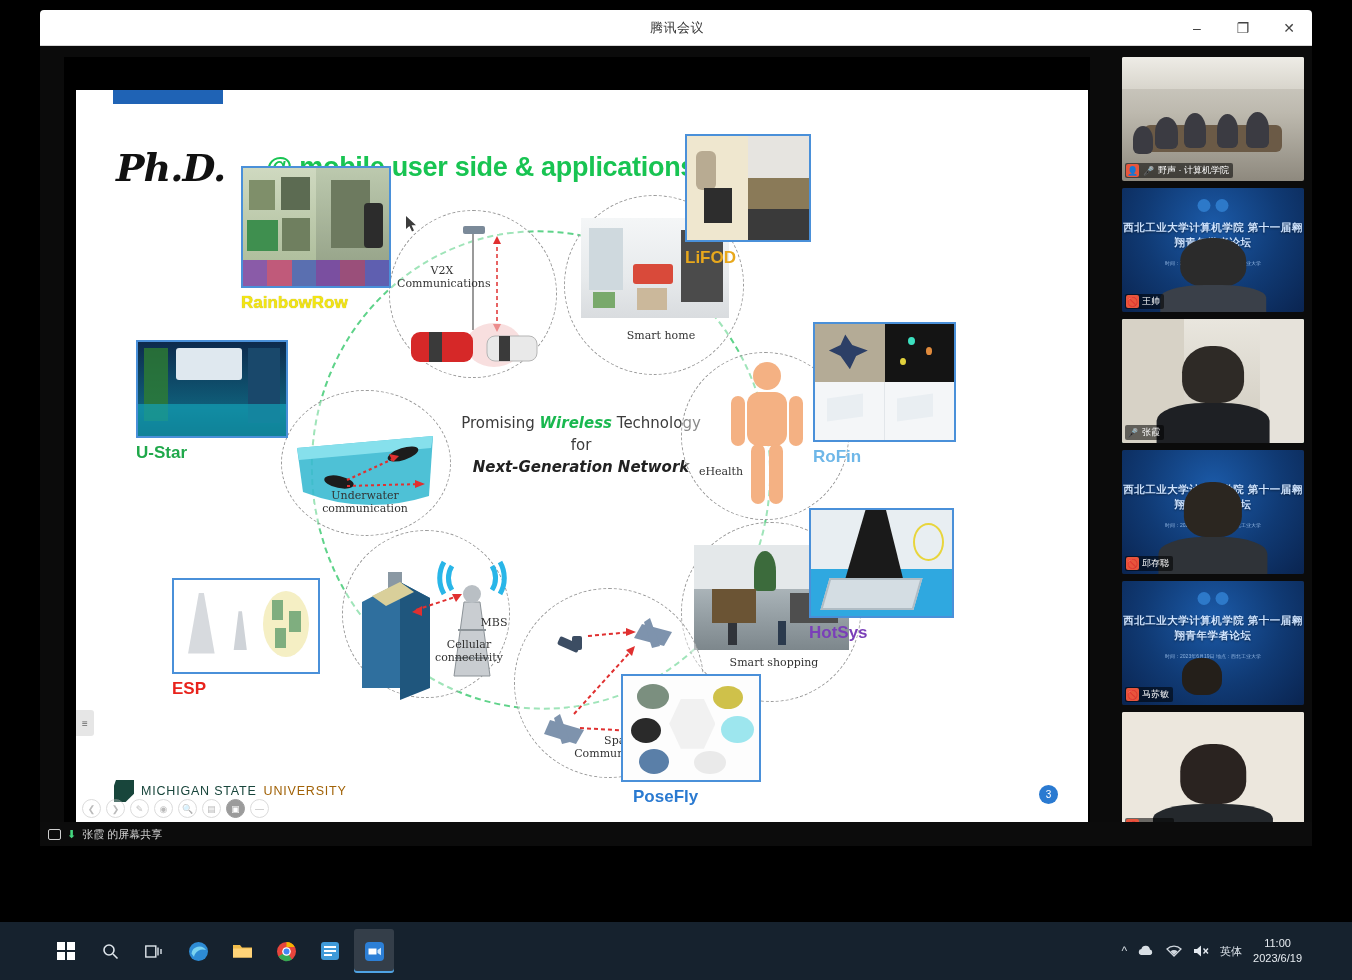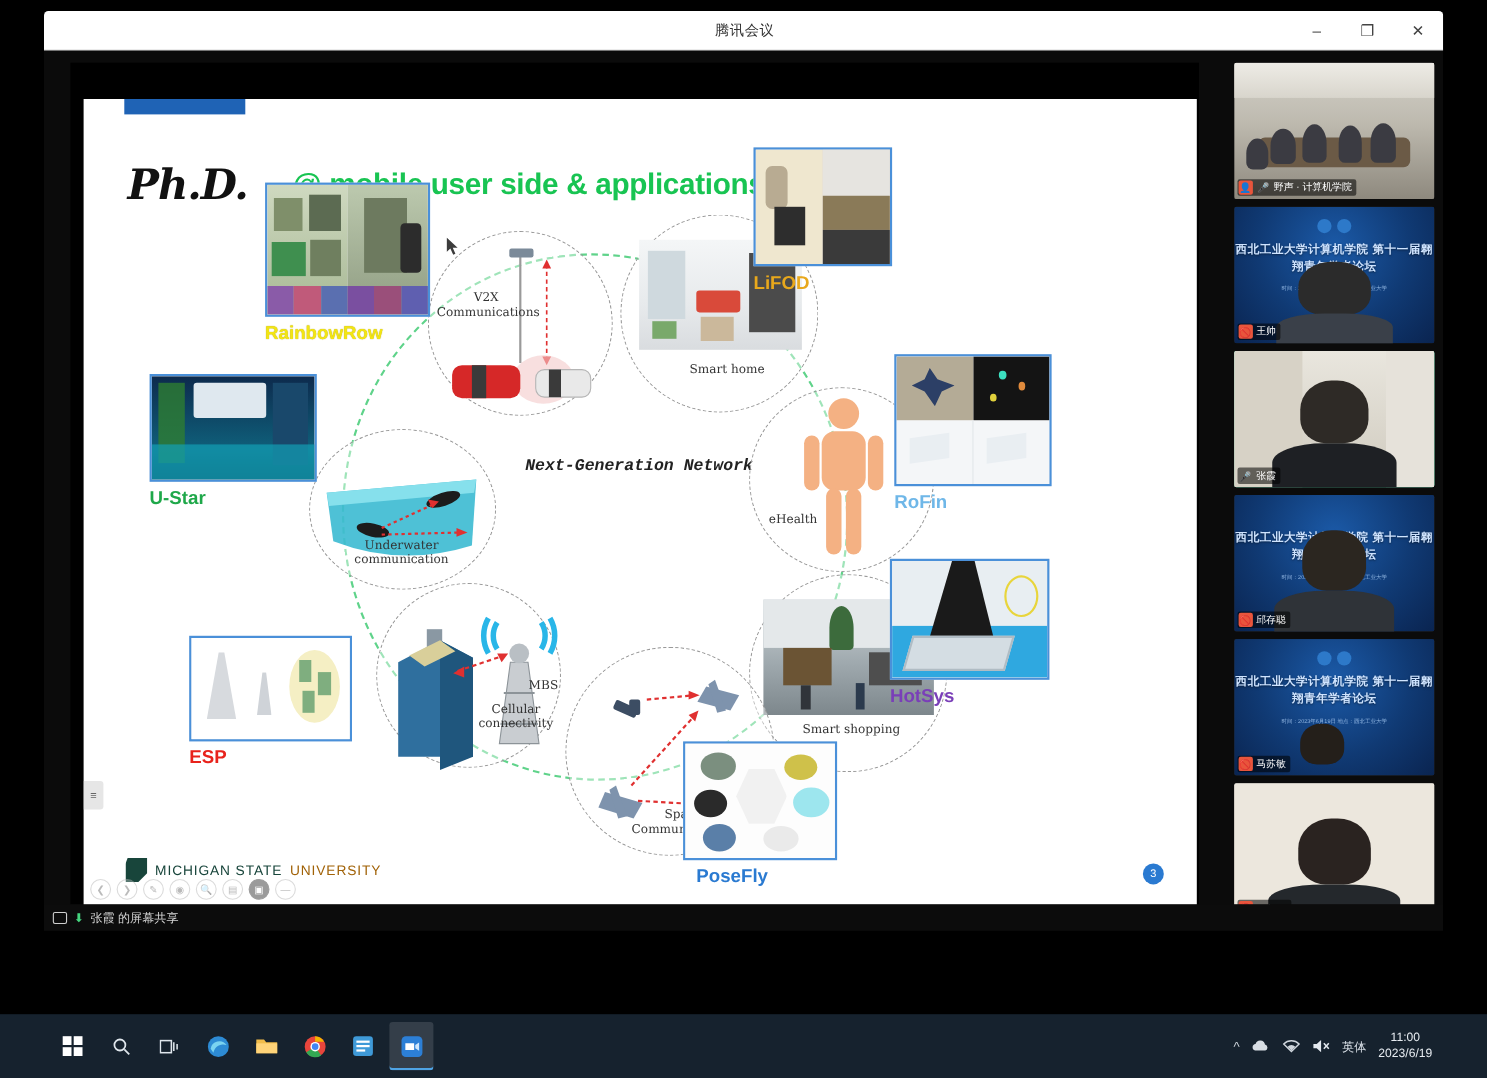--- a/index.html
+++ b/index.html
@@ -62,21 +62,21 @@
     letter-spacing: -.3px; white-space: nowrap;
   }
 
   
   .center-stmt {
     position: absolute; left: 380px; top: 323px; width: 250px;
     text-align: center; line-height: 1.45; color: #3b3b3b;
     font-size: 15px; font-family: "DejaVu Sans", sans-serif;
   }
   .center-stmt .em { color: #19b84f; font-style: italic; font-weight: bold; }
-  .center-stmt .l2 { font-weight: bold; font-style: italic; color: #222; font-family: Liberation Mono, monospace; }
+  .center-stmt .l2 { font-weight: bold; font-style: italic; color: #222; }
 
   
   .ring {
     position: absolute; left: 235px; top: 140px; width: 460px; height: 480px;
     border: 2px dashed #5fd38a; border-radius: 50%;
     transform: rotate(-8deg);
   }
 
   
   .bubble {
@@ -259,20 +259,23 @@
         <div class="slide">
 
           <div class="slide-accent"></div>
 
           <div class="phd">Ph.D.</div>
           <div class="headline">@ mobile user side &amp; applications</div>
 
           <div class="ring"></div>
 
           <div class="center-stmt">
+            <div>
+              <span>Promising </span><span class="em">Wireless</span><span> Technology for</span>
+            </div>
             <div class="l2">Next-Generation Network</div>
           </div>
 
           <div class="bubble" style="left:313px; top:120px; width:168px; height:168px;"></div>
           <svg style="position:absolute;left:313px;top:120px;width:168px;height:168px" viewBox="0 0 168 168">
             <line x1="84" y1="22" x2="84" y2="120" stroke="#9a9a9a" stroke-width="2"></line>
             <rect x="74" y="16" width="22" height="8" rx="2" fill="#7b8a99"></rect>
             <line x1="108" y1="30" x2="108" y2="118" stroke="#e03030" stroke-width="1.5" stroke-dasharray="4 3"></line>
             <polygon points="108,26 104,34 112,34" fill="#e03030"></polygon>
             <polygon points="108,122 104,114 112,114" fill="#e03030"></polygon>

